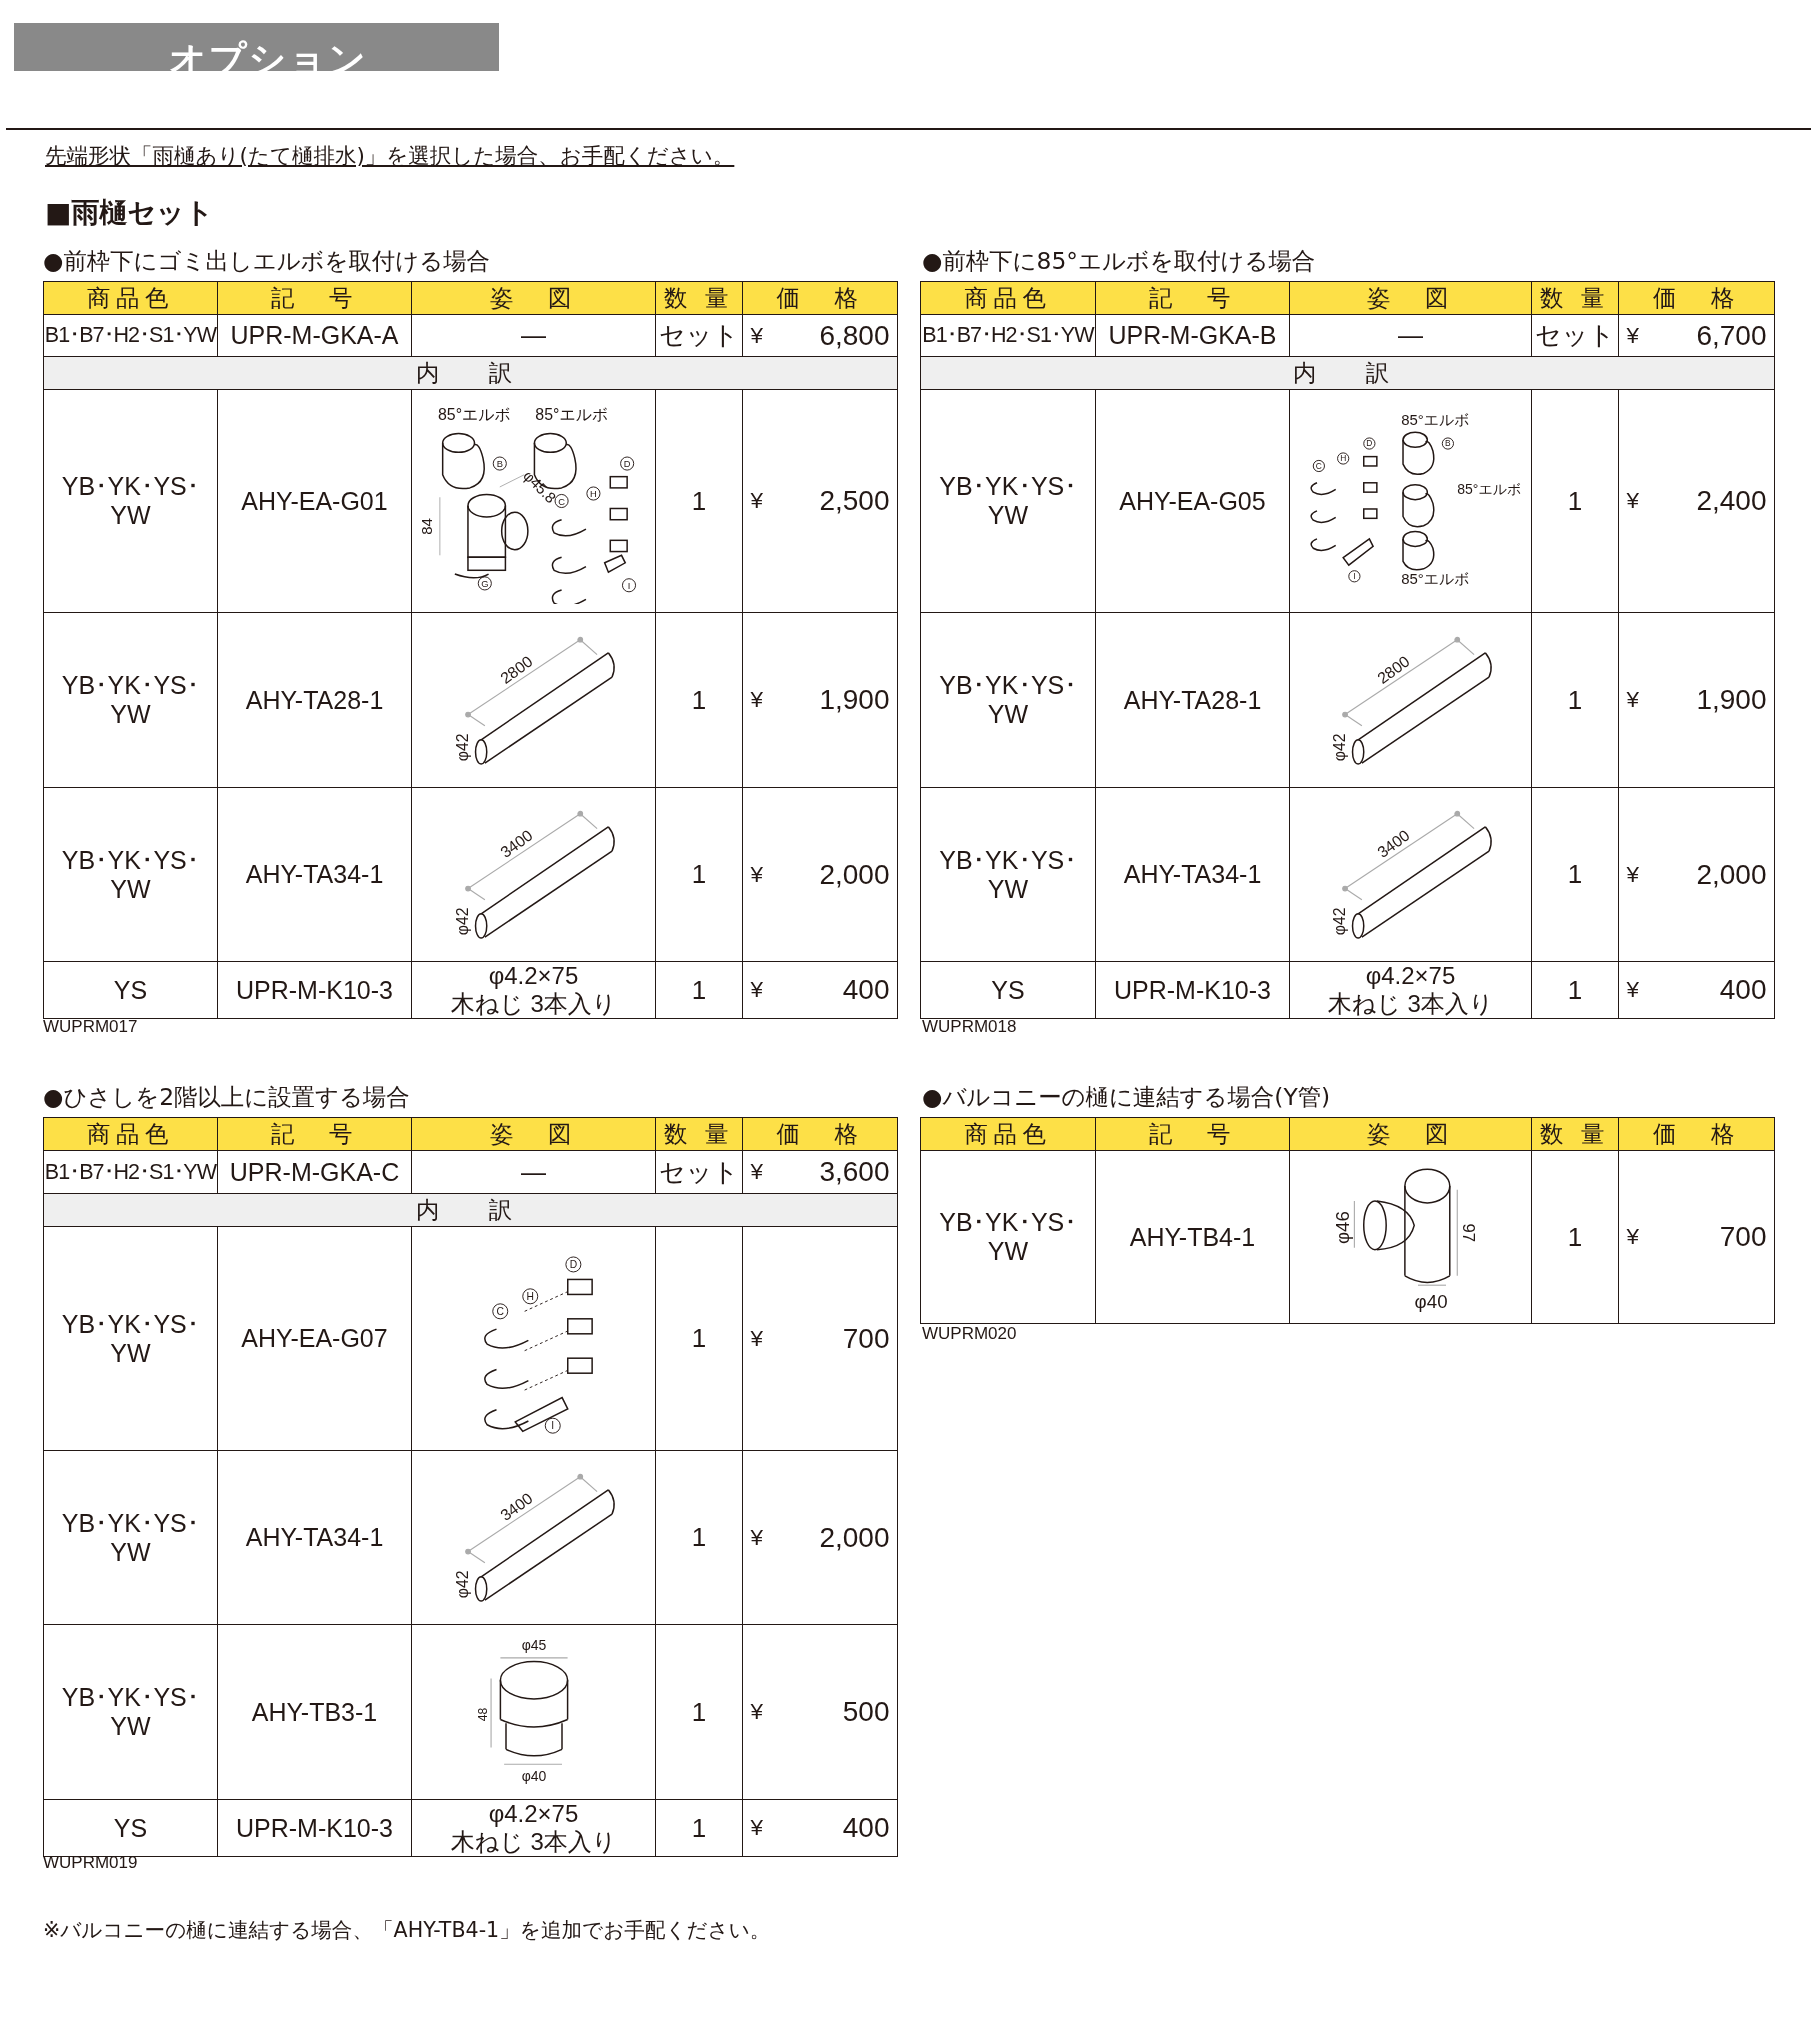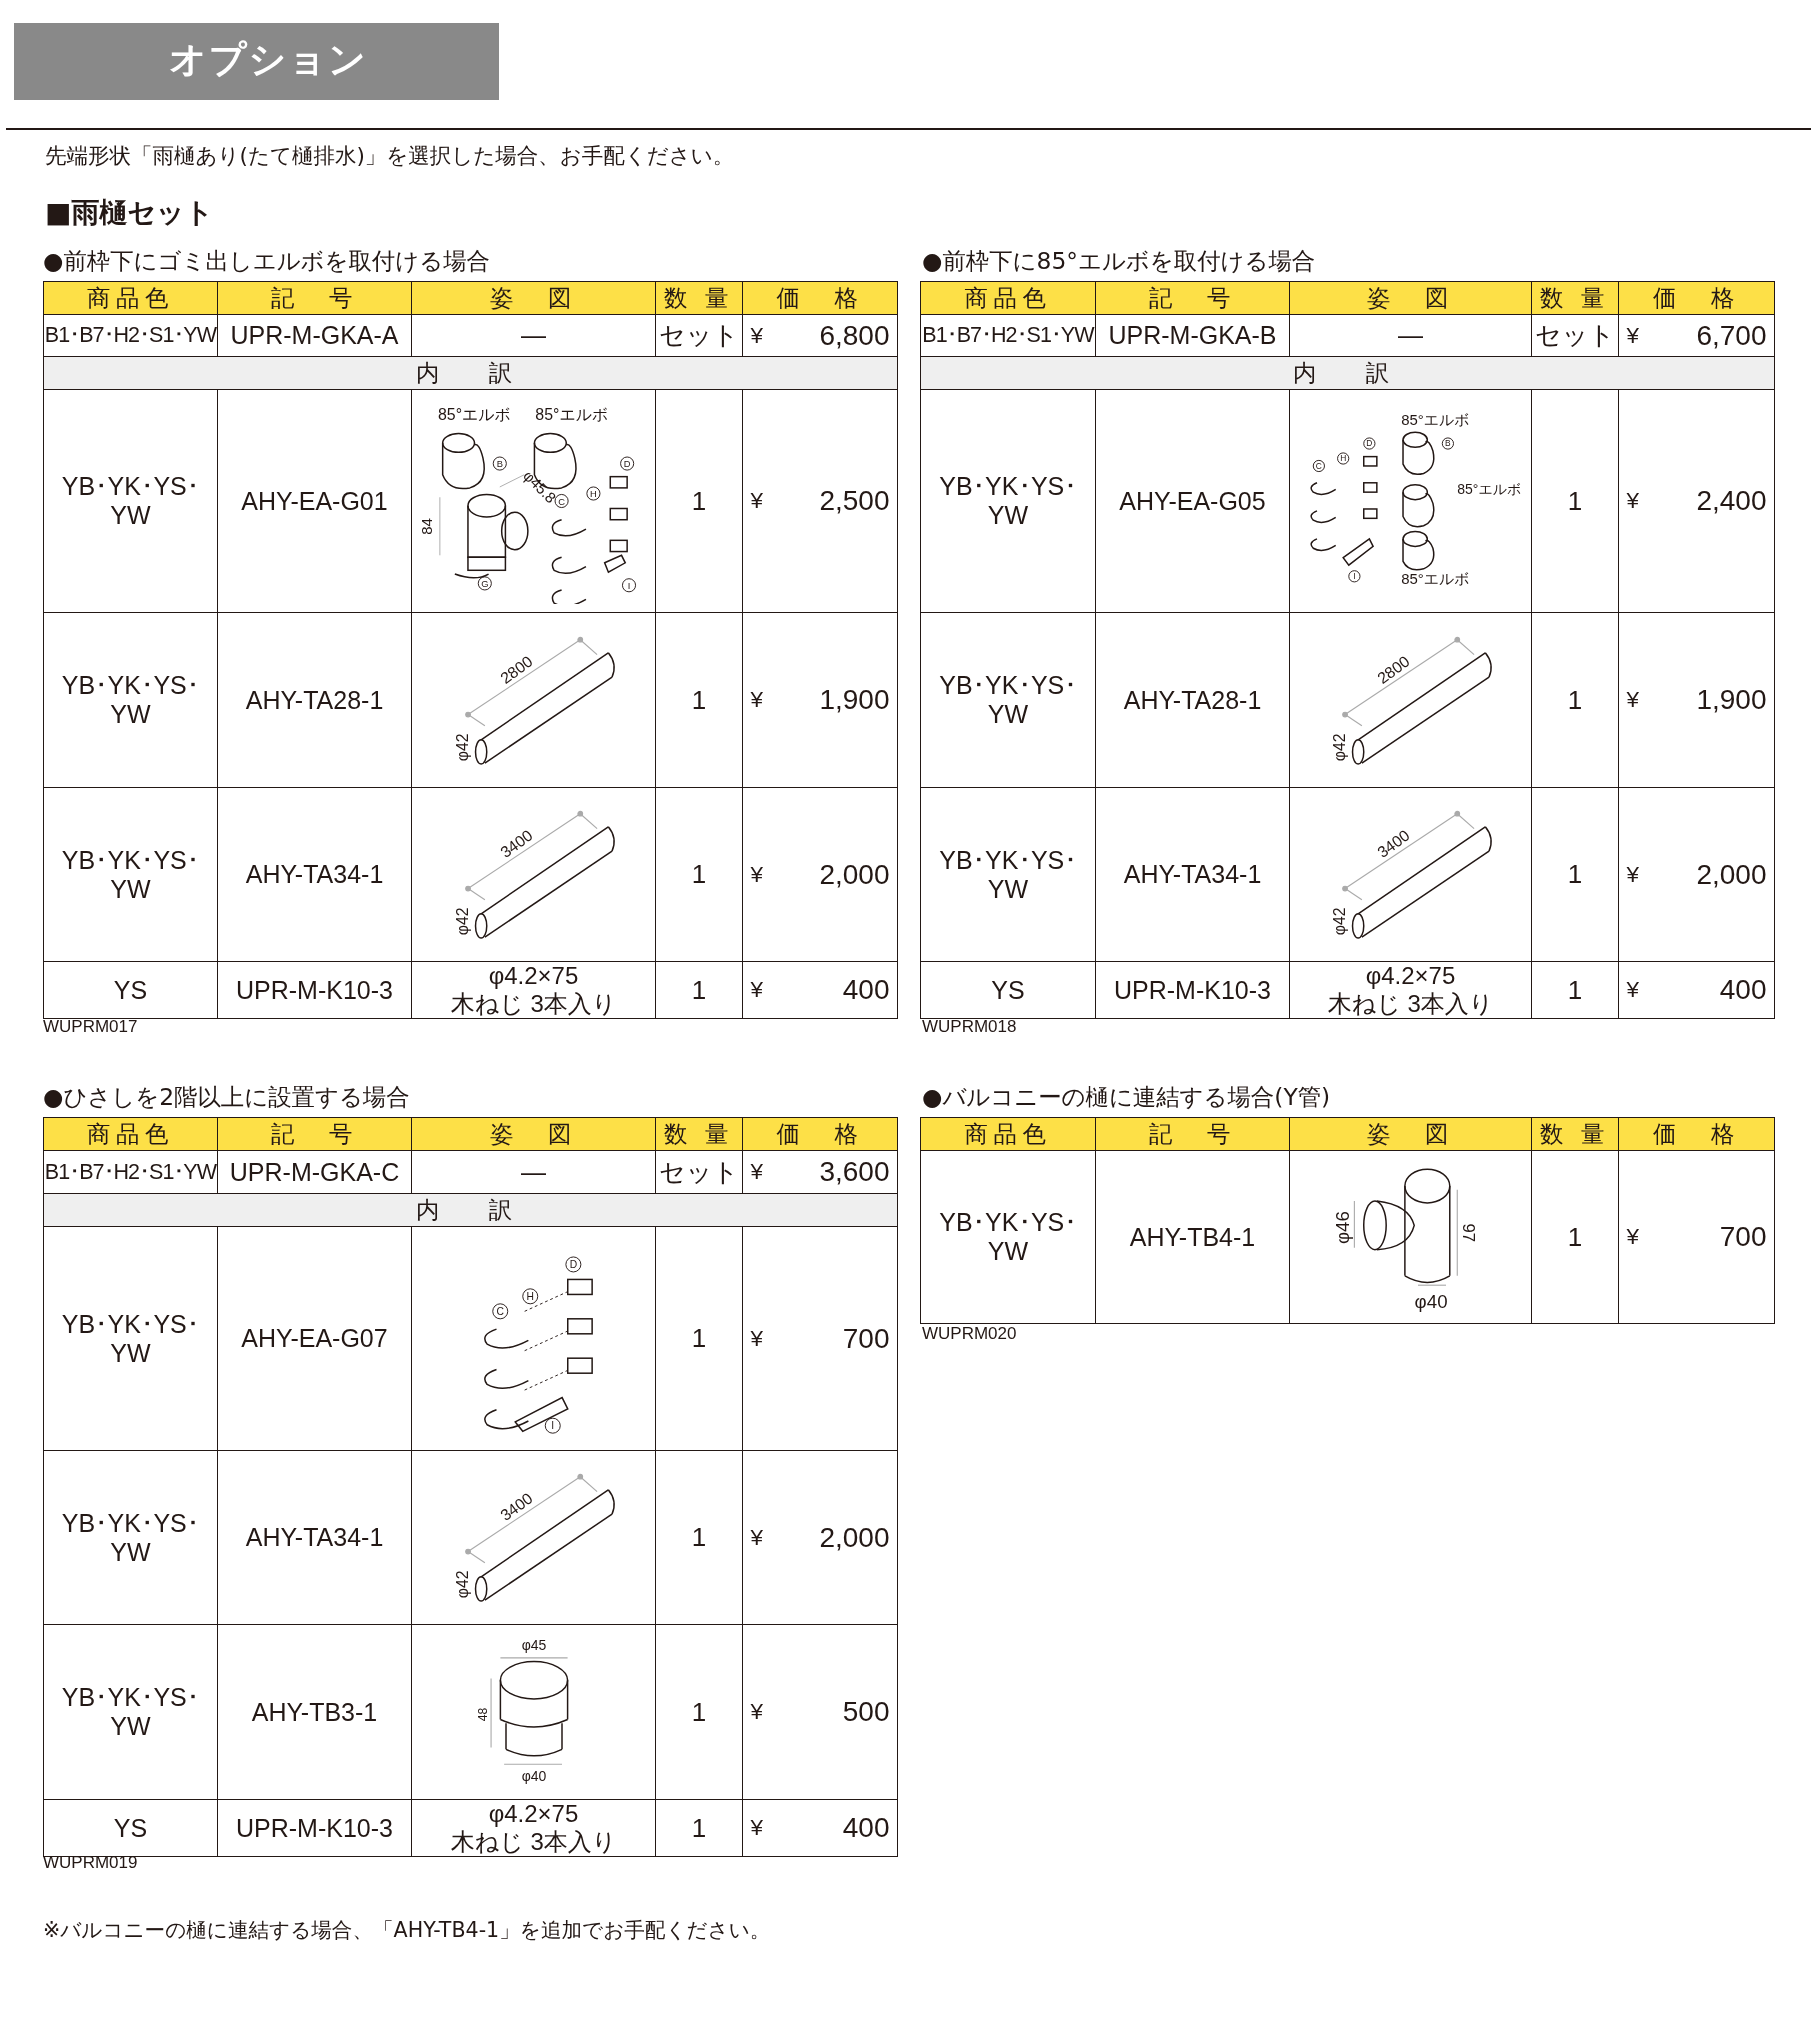--- a/index.html
+++ b/index.html
@@ -1,22 +1,22 @@
 <!DOCTYPE html>
 <html style="font-size:15px"><head>
 <meta charset="utf-8">
 <style>
   * { box-sizing: border-box; margin: 0; padding: 0; }
   html, body { width: 1812px; height: 2029px; background: #ffffff; overflow: hidden; }
   body { position: relative; font-family: "DejaVu Sans", "Liberation Sans", sans-serif; color: #231815; }
   .abs { position: absolute; }
-  .title-band { left: 14px; top: 23.4px; width: 485px; height: 77px; background: #898989; }
+  .title-band { left: 14px; top: 23.4px; width: 485px; height: 48px; background: #898989; }
   .title-band span { position: absolute; left: 155px; top: 11.2px; font-size: 37px; font-weight: bold; color: #ffffff; letter-spacing: 1.9px; }
   .rule { left: 5.6px; top: 128px; width: 1806px; height: 1.9px; background: #231815; }
-  .intro { left: 45px; top: 141px; font-size: 21.5px; }
+  .intro { left: 45px; top: 141px; font-size: 21.5px; text-decoration: underline; }
   .section-title { left: 45px; top: 194px; font-size: 28px; font-weight: bold; }
   .sub-title { font-size: 23.4px; }
   .code-label { font-size: 17px; font-family: "Liberation Sans", sans-serif; }
   table.spec { position: absolute; border-collapse: collapse; table-layout: fixed; font-family: "Liberation Sans", sans-serif; }
   table.spec td, table.spec th { border: 1.4px solid #231815; text-align: center; vertical-align: middle; font-weight: normal; padding: 0; }
   table.spec thead th { background: #fde047; font-size: 23.4px; letter-spacing: 5.6px; border-top-width: 1.9px; }
   table.spec td { font-size: 25px; }
   table.spec td.color-set { font-size: 21.5px; letter-spacing: -0.9px; }
   table.spec tr.breakdown td { background: #efefef; font-size: 23.4px; letter-spacing: 13px; }
   td.price { position: relative; text-align: right !important; padding-right: 7.5px !important; font-size: 28px !important; }

